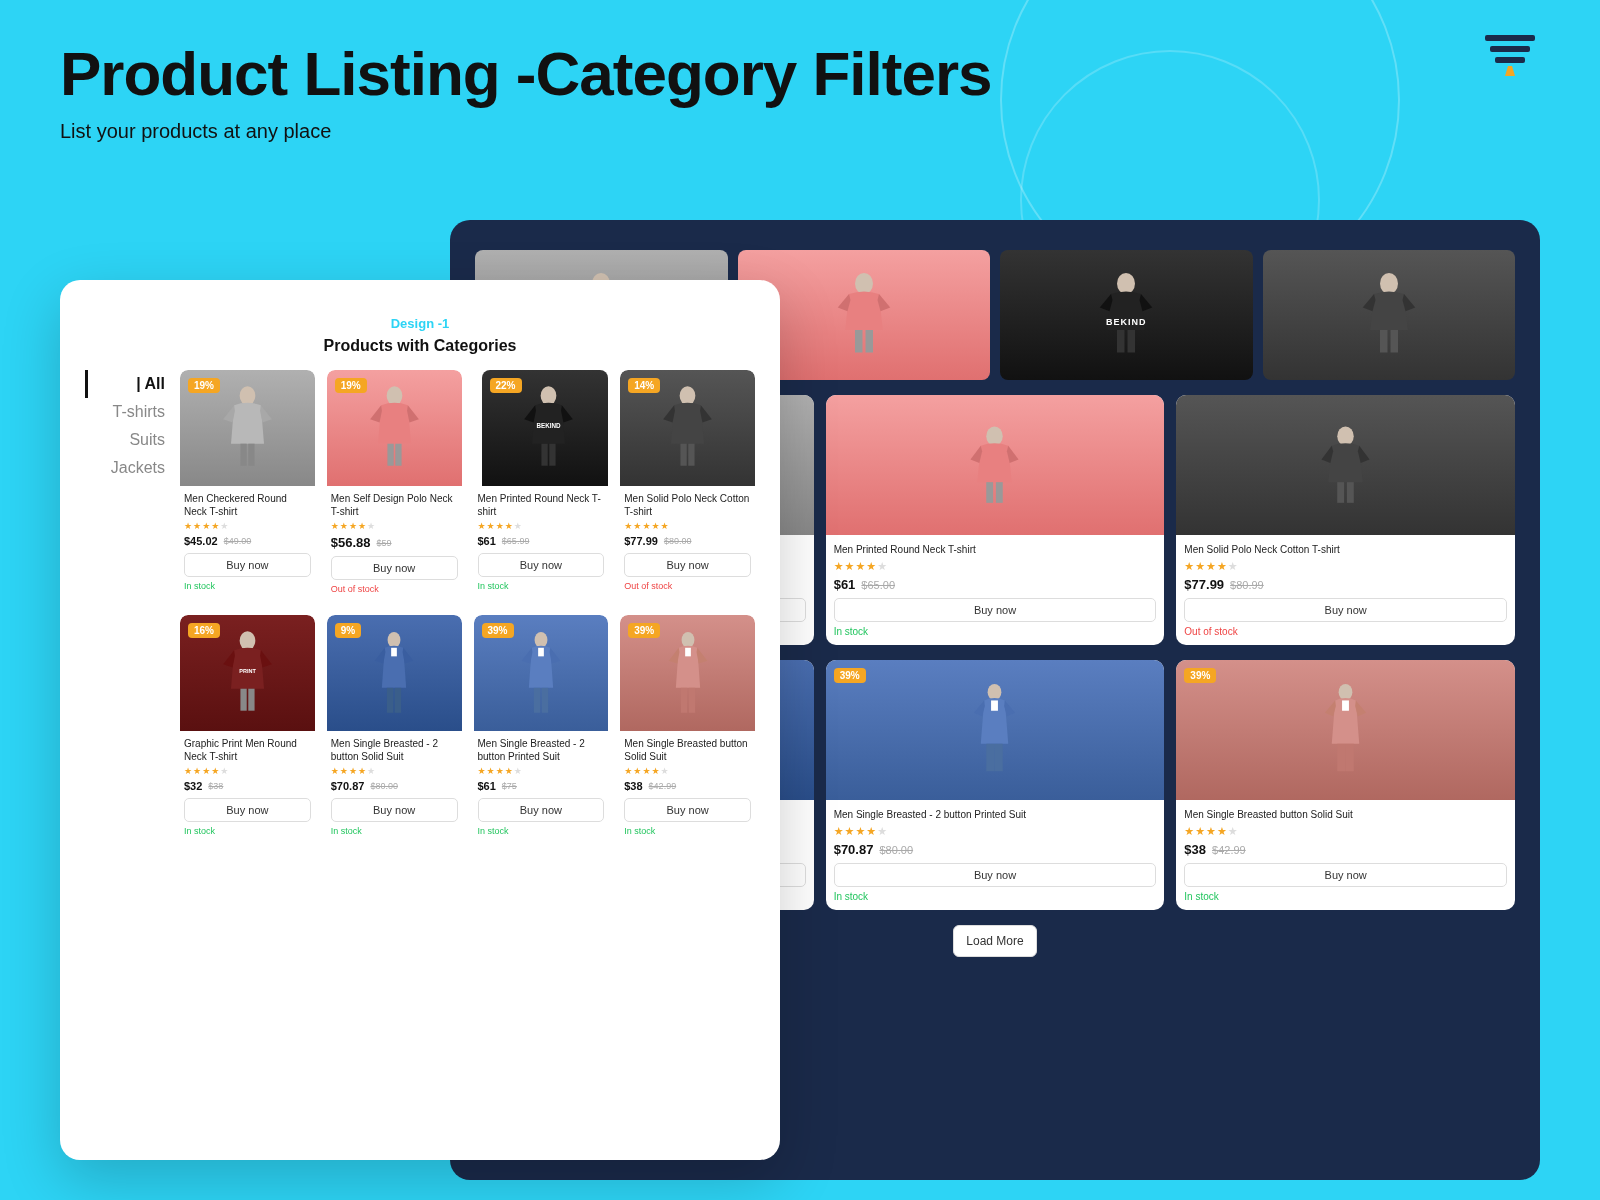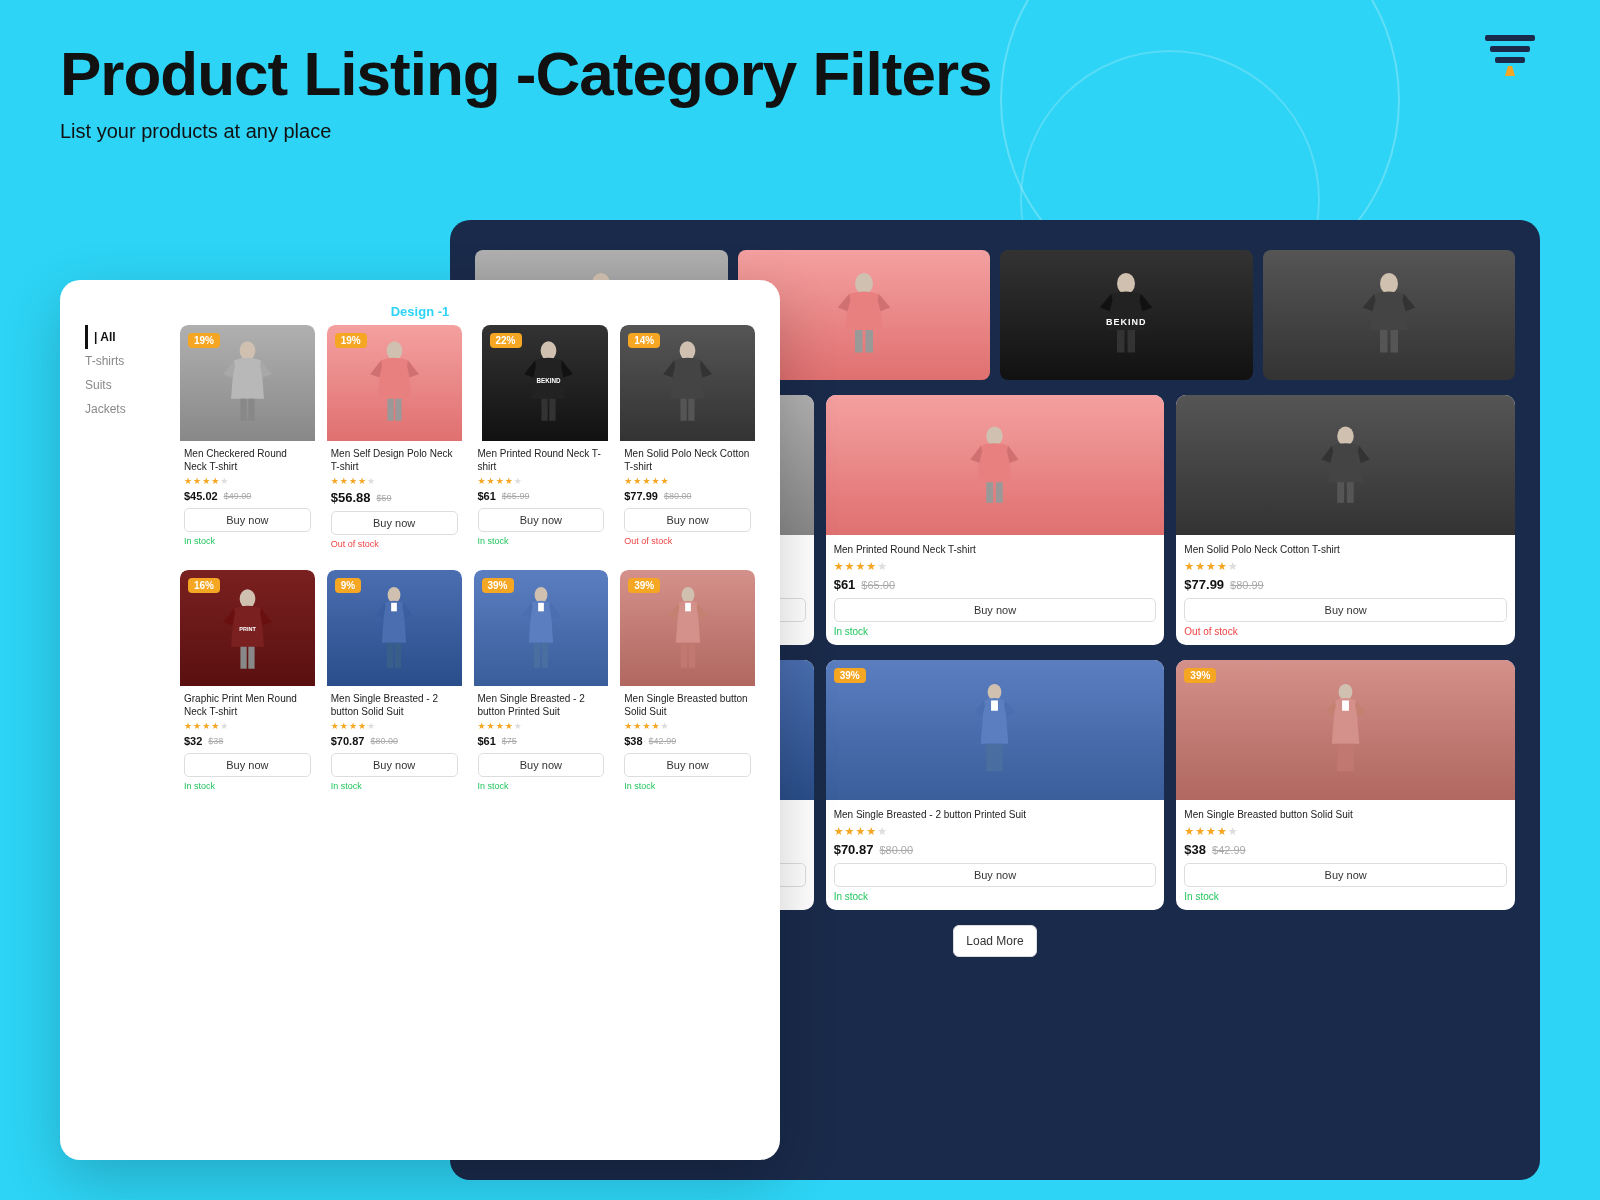--- a/index.html
+++ b/index.html
@@ -86,21 +86,21 @@
     .window-front {
       position: absolute;
       left: 40px;
       top: 60px;
       width: 720px;
       bottom: 40px;
       background: #fff;
       border-radius: 20px;
       box-shadow: 0 20px 60px rgba(0,0,0,0.2);
       overflow: hidden;
-      padding: 24px 25px;
+      padding: 36px 25px;
     }
     .stars-row {
       display: flex;
       gap: 1px;
       margin-bottom: 4px;
     }
     .star { color: #f5a623; font-size: 11px; }
     .star-empty { color: #ddd; font-size: 11px; }
     .price-row {
       display: flex;
@@ -169,24 +169,25 @@
     .front-layout {
       display: flex;
       gap: 15px;
       height: calc(100% - 60px);
     }
     .sidebar {
       width: 80px;
       flex-shrink: 0;
     }
     .sidebar-item {
-      font-size: 12px;
+      font-size: 16px;
       color: #888;
       padding: 5px 0;
       cursor: pointer;
+      text-align: right;
     }
     .sidebar-item.active {
       color: #111;
       font-weight: 700;
       border-left: 3px solid #111;
       padding-left: 6px;
     }
     .products-area {
       flex: 1;
       overflow: hidden;
@@ -531,20 +532,21 @@
       </div>
     </div>
 
     <div class="load-more-row">
       <button class="load-more-btn">Load More</button>
     </div>
   </div>
 
   <div class="window-front">
     <div class="design-label">Design -1</div>
+    <div class="front-title">Products with Categories</div>
 
     <div class="front-layout">
 
       <div class="sidebar">
         <div class="sidebar-item active">| All</div>
         <div class="sidebar-item">T-shirts</div>
         <div class="sidebar-item">Suits</div>
         <div class="sidebar-item">Jackets</div>
       </div>
 
@@ -670,21 +672,21 @@
               </div>
               <button class="buy-btn">Buy now</button>
               <div class="out-stock-label" style="font-size:9px;">Out of stock</div>
             </div>
           </div>
         </div>
 
         <div class="front-grid" style="margin-top:15px;">
 
           <div class="front-product-card">
-            <div class="front-product-img tshirt-maroon" style="position:relative;align-items:flex-end;">
+            <div class="front-product-img tshirt-maroon" style="position:relative;">
               <span class="badge">16%</span>
               <svg viewBox="0 0 70 110" width="55" height="110">
                 <ellipse cx="35" cy="14" rx="10" ry="12" fill="#d0c0b0"></ellipse>
                 <path d="M18,26 Q35,20 52,26 L56,75 L14,75 Z" fill="#7a2020"></path>
                 <path d="M18,26 L4,44 L16,48 L19,33" fill="#6a1010"></path>
                 <path d="M52,26 L66,44 L54,48 L51,33" fill="#6a1010"></path>
                 <rect x="26" y="75" width="8" height="28" fill="#888"></rect>
                 <rect x="36" y="75" width="8" height="28" fill="#888"></rect>
                 <text x="35" y="55" text-anchor="middle" fill="white" font-size="7" font-weight="900">PRINT</text>
               </svg>

